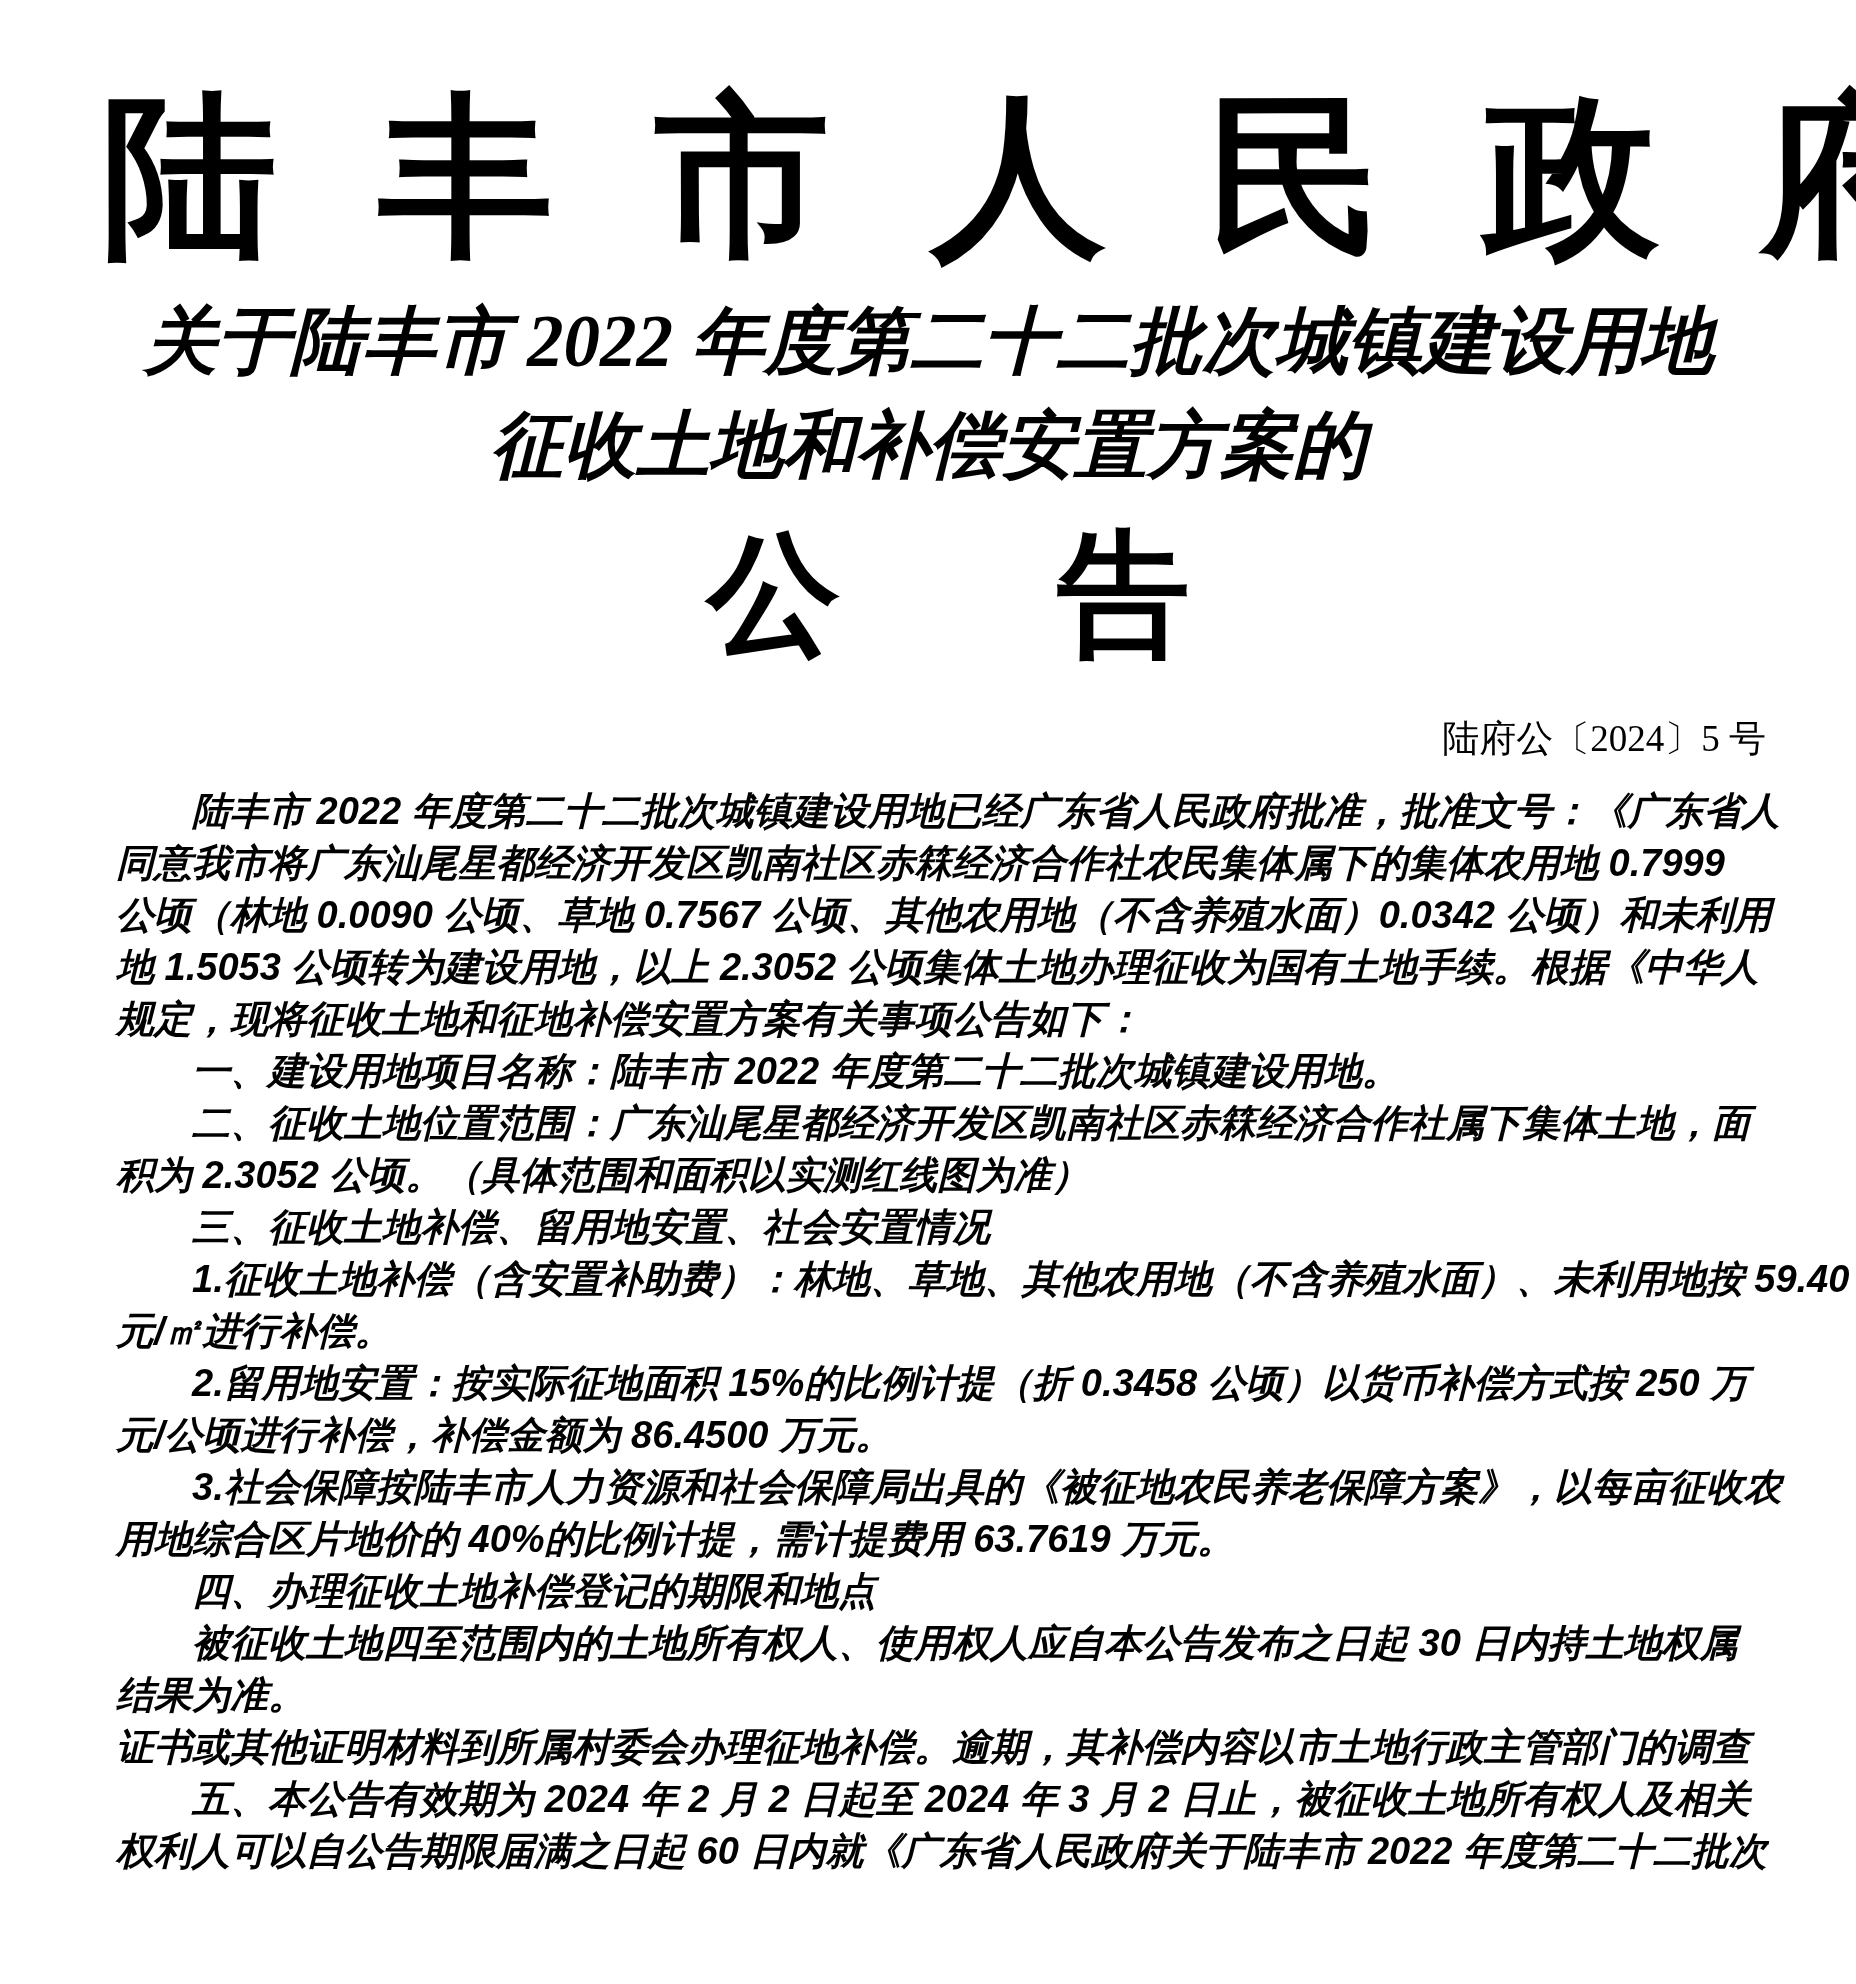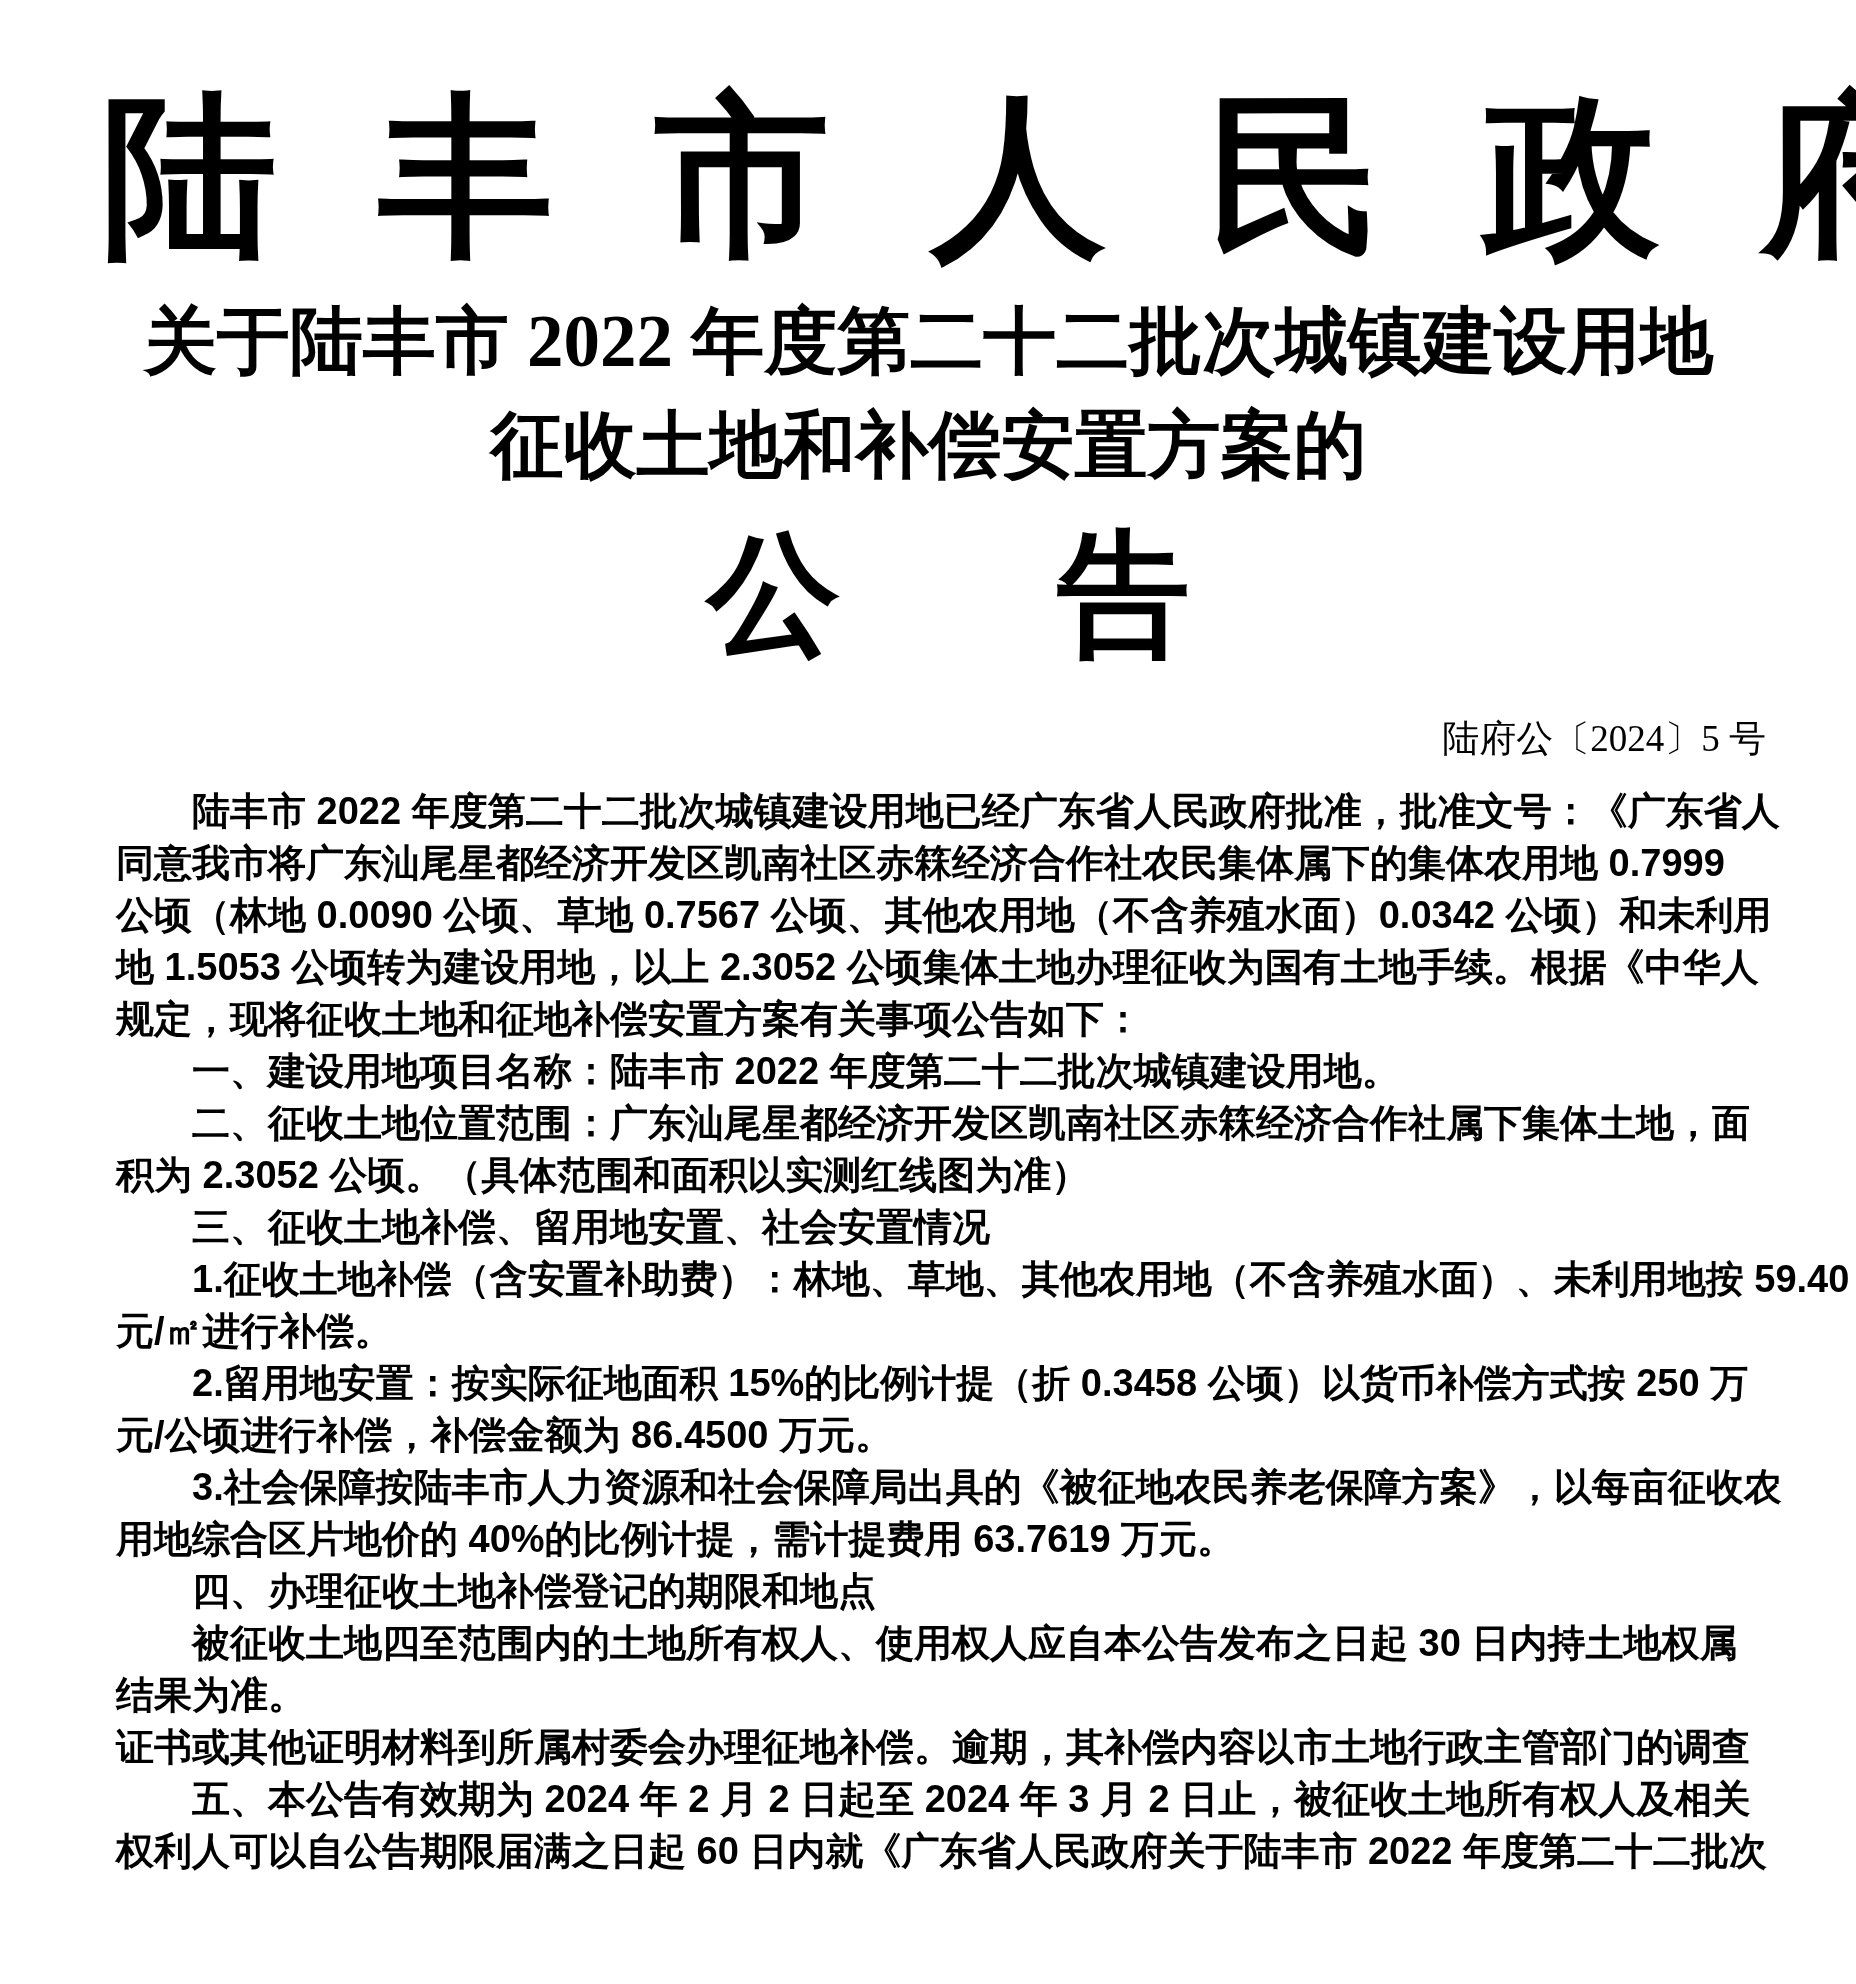--- a/index.html
+++ b/index.html
@@ -12,40 +12,41 @@
 
   
   .main-title{
     position:absolute;top:85px;left:0;width:1857px;height:187px;
     line-height:187px;text-align:center;font-size:175px;font-weight:bold;
     letter-spacing:0.58em;padding-left:0.58em;box-sizing:border-box;
     white-space:nowrap;
   }
   .subtitle{
     position:absolute;left:0;width:1857px;text-align:center;
-    font-size:73px;font-weight:bold;line-height:87px;white-space:nowrap;
+    font-size:73px;font-weight:bold;line-height:87px;white-space:nowrap;font-style:italic;
   }
   .subtitle.s1{top:298px;}
   .subtitle.s2{top:402px;}
   .notice-type{
     position:absolute;top:516px;left:14px;width:1857px;height:159px;
     line-height:159px;text-align:center;font-size:133px;font-weight:bold;
     letter-spacing:42px;padding-left:54px;box-sizing:border-box;white-space:nowrap;
   }
   .doc-number{
     position:absolute;top:717px;left:0;width:1857px;box-sizing:border-box;
     padding-right:91px;text-align:right;font-size:37px;line-height:44px;
     white-space:nowrap;
   }
 
   
   .doc-body{position:absolute;top:785px;left:116px;width:1659px;}
   .bl{
     height:52px;line-height:52px;font-size:38px;font-weight:600;
     white-space:nowrap;
+    font-style:italic;
   }
 </style>
 </head>
 <body>
 
 <div class="page">
 
   <div class="main-title serif">陆丰市人民政府</div>
   <div class="subtitle serif s1">关于陆丰市 2022 年度第二十二批次城镇建设用地</div>
   <div class="subtitle serif s2">征收土地和补偿安置方案的</div>

